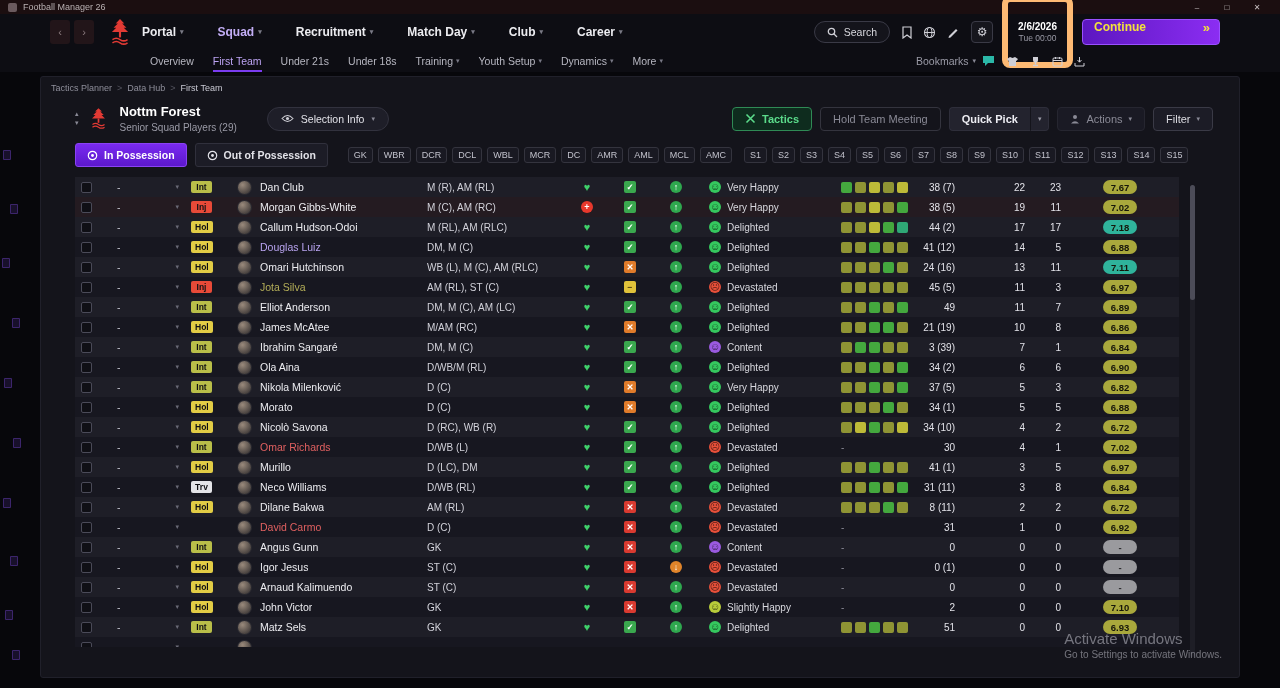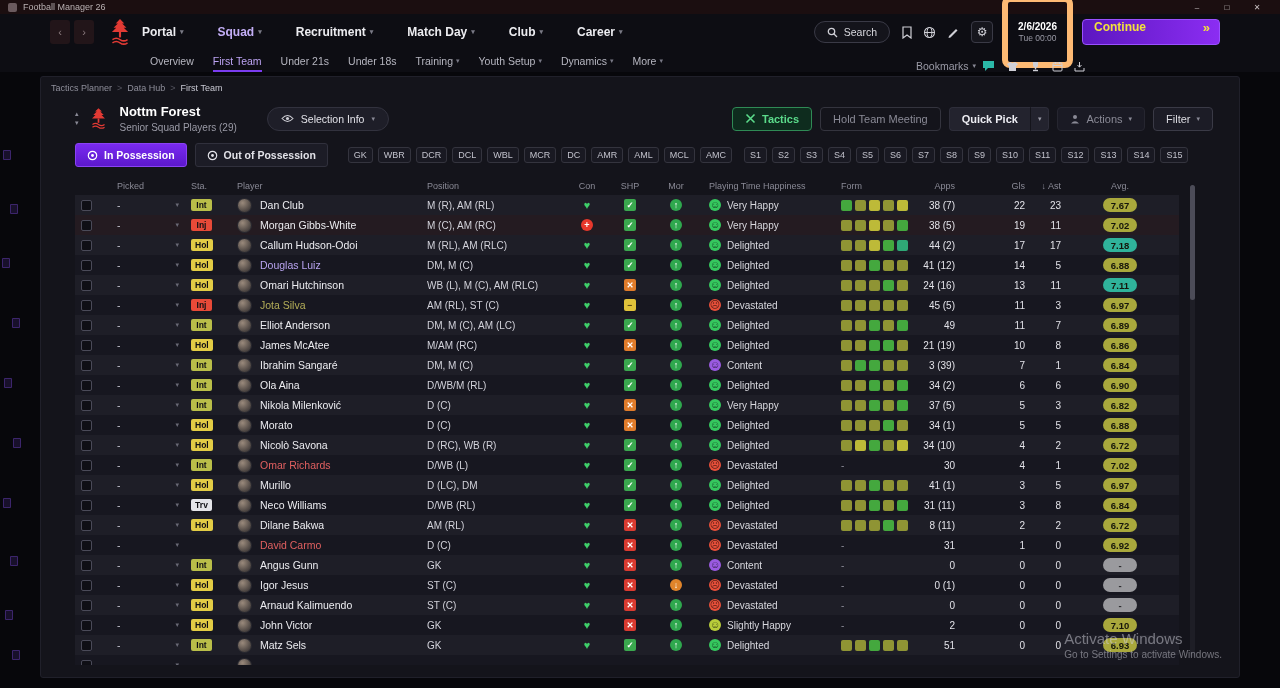--- a/index.html
+++ b/index.html
@@ -23,21 +23,21 @@
 .nav-right{margin-left:auto;margin-right:50px;display:flex;align-items:center;gap:9px}
 .search-pill{display:flex;align-items:center;gap:6px;border:1px solid #3a3a46;background:#14141b;border-radius:13px;padding:4px 12px;font-size:10.5px;color:#d8d8de}
 .nav-icons{display:flex;align-items:center;gap:11px;padding:0 3px}
 .gear-box{width:22px;height:22px;border:1px solid #3a3a46;border-radius:4px;display:flex;align-items:center;justify-content:center;color:#cfcfd6;font-size:12px;background:#16161d}
 .datebox{border:6px solid #fdba74;border-radius:8px;padding:19px 10px;text-align:center;line-height:1.2}
 .date1{font-size:10px;font-weight:700;color:#fff}
 .date2{font-size:8.5px;color:#9a9aa6}
 .continue-btn{width:138px;height:26px;border-radius:4px;background:linear-gradient(90deg,#5c17c0,#8b2df2);border:1px solid #9a50ff;display:flex;align-items:flex-start;justify-content:space-between;padding:0 11px;color:#f2e23c;font-weight:700;font-size:12px;cursor:pointer}
 .continue-arrow{font-size:13px;letter-spacing:-2px}
 
-.subnav{height:22px;background:#0d0d13;display:flex;align-items:flex-end;padding:0 0 0 150px}
+.subnav{height:22px;background:#0d0d13;display:flex;align-items:center;padding:0 0 0 150px}
 .subnav-items{display:flex;gap:19px;align-items:center;height:22px}
 .subnav-item{font-size:10.5px;color:#b6b6c0;display:flex;gap:3px;align-items:center;height:22px;cursor:pointer}
 .subnav-item.active{color:#bda4f4;box-shadow:inset 0 -2px 0 #7a3cf0}
 .subnav-right{margin-left:auto;margin-right:195px;display:flex;align-items:center;gap:6px}
 .bookmarks{font-size:10.5px;color:#9a9aa6;display:flex;gap:4px;align-items:center}
 .mini-icons{display:flex;gap:11px;align-items:center}
 
 .panel{position:absolute;left:40px;right:40px;top:76px;bottom:10px;background:#14141b;border:1px solid #20202a;border-radius:3px;overflow:hidden}
 .breadcrumb{padding:6px 10px 4px 10px;font-size:9px;color:#8e8e9a;display:flex;gap:5px}
 .breadcrumb .sep{color:#55555f}
@@ -425,36 +425,20 @@
           <span class="chip">S10</span>
           <span class="chip">S11</span>
           <span class="chip">S12</span>
           <span class="chip">S13</span>
           <span class="chip">S14</span>
           <span class="chip">S15</span>
         </div>
     </div>
 
     <div class="table">
-      <div class="thead">
-          <div class="cell c-check"></div>
-          <div class="cell c-picked hcell">Picked</div>
-          <div class="cell c-sta hcell">Sta.</div>
-          <div class="cell c-player hcell">Player</div>
-          <div class="cell c-position hcell">Position</div>
-          <div class="cell c-con hcell">Con</div>
-          <div class="cell c-shp hcell">SHP</div>
-          <div class="cell c-mor hcell">Mor</div>
-          <div class="cell c-happy hcell">Playing Time Happiness</div>
-          <div class="cell c-form hcell">Form</div>
-          <div class="cell c-apps hcell">Apps</div>
-          <div class="cell c-gls hcell">Gls</div>
-          <div class="cell c-ast hcell">↓ Ast</div>
-          <div class="cell c-avg hcell">Avg.</div>
-        </div>
       <div class="tbody">
           <div class="trow">
             <div class="cell c-check">
               <span class="checkbox"></span>
             </div>
             <div class="cell c-picked">
               <span class="picked-val">-</span>
               <span class="picked-caret">▾</span>
             </div>
             <div class="cell c-sta">

